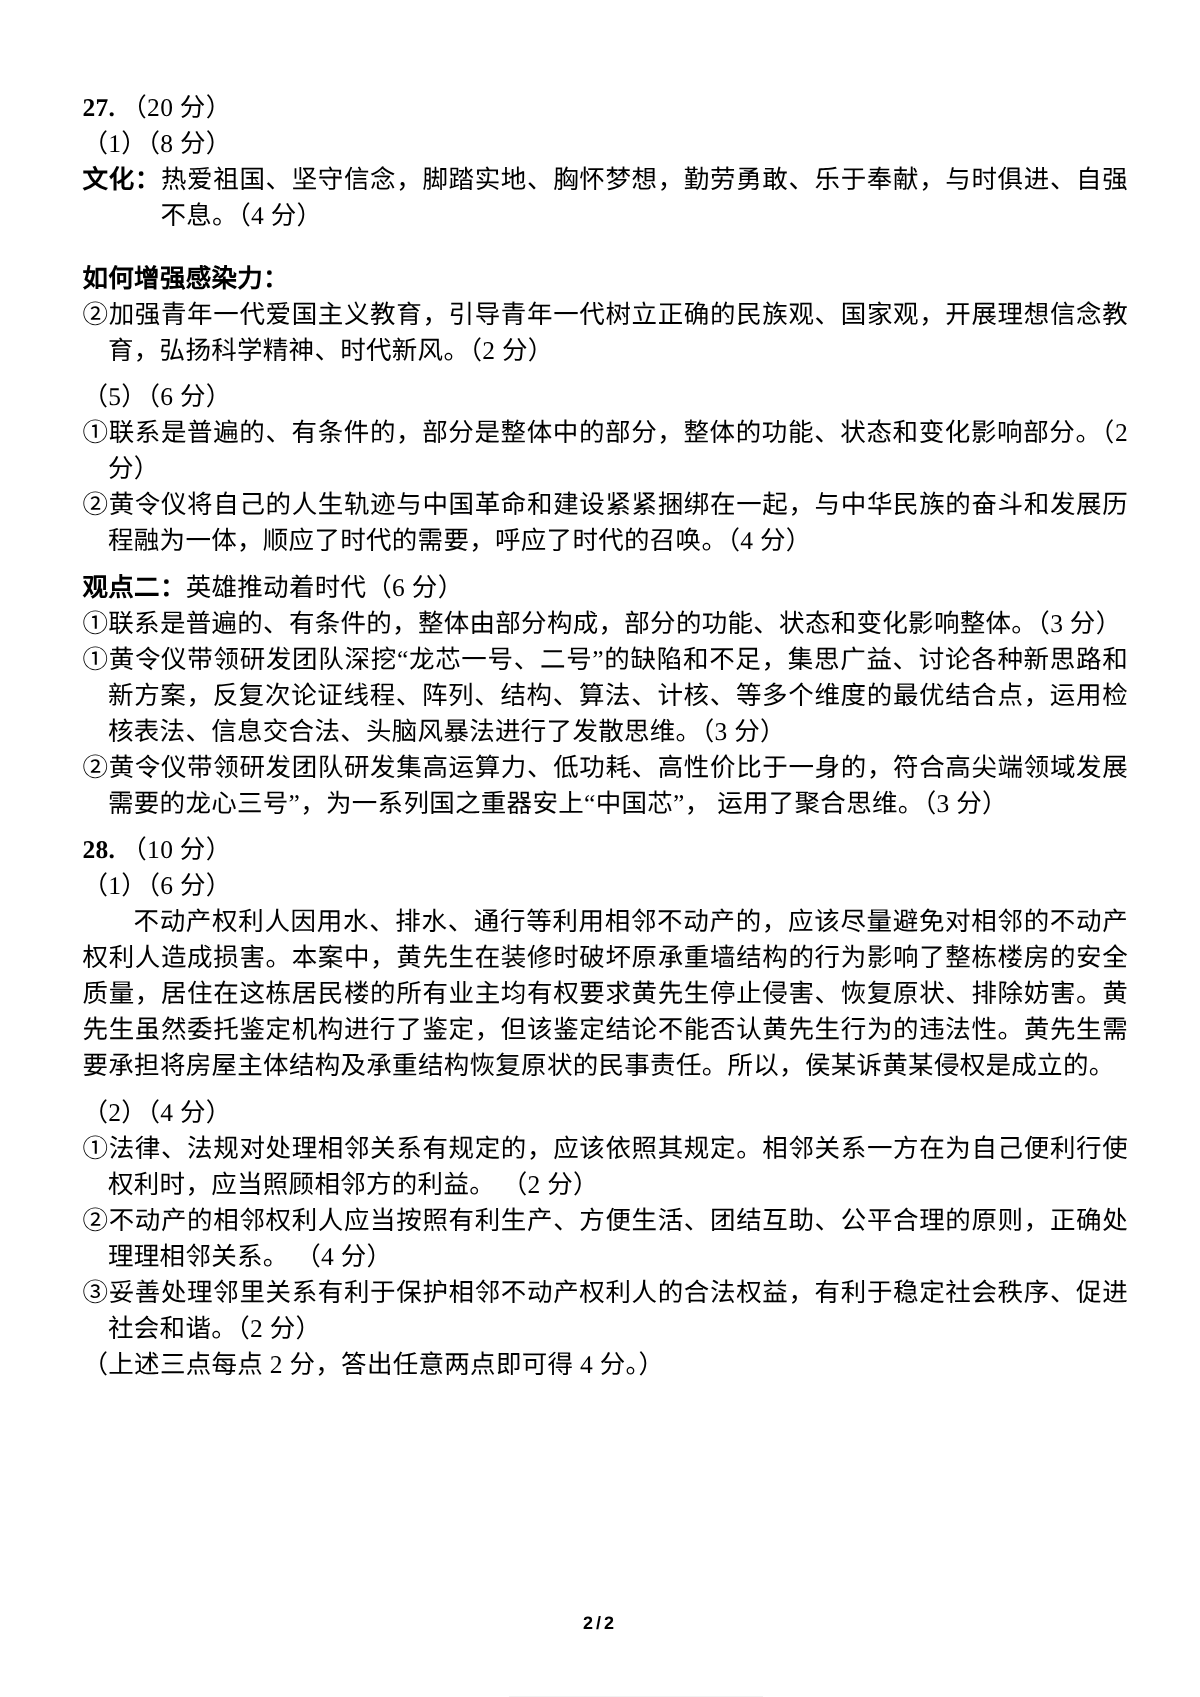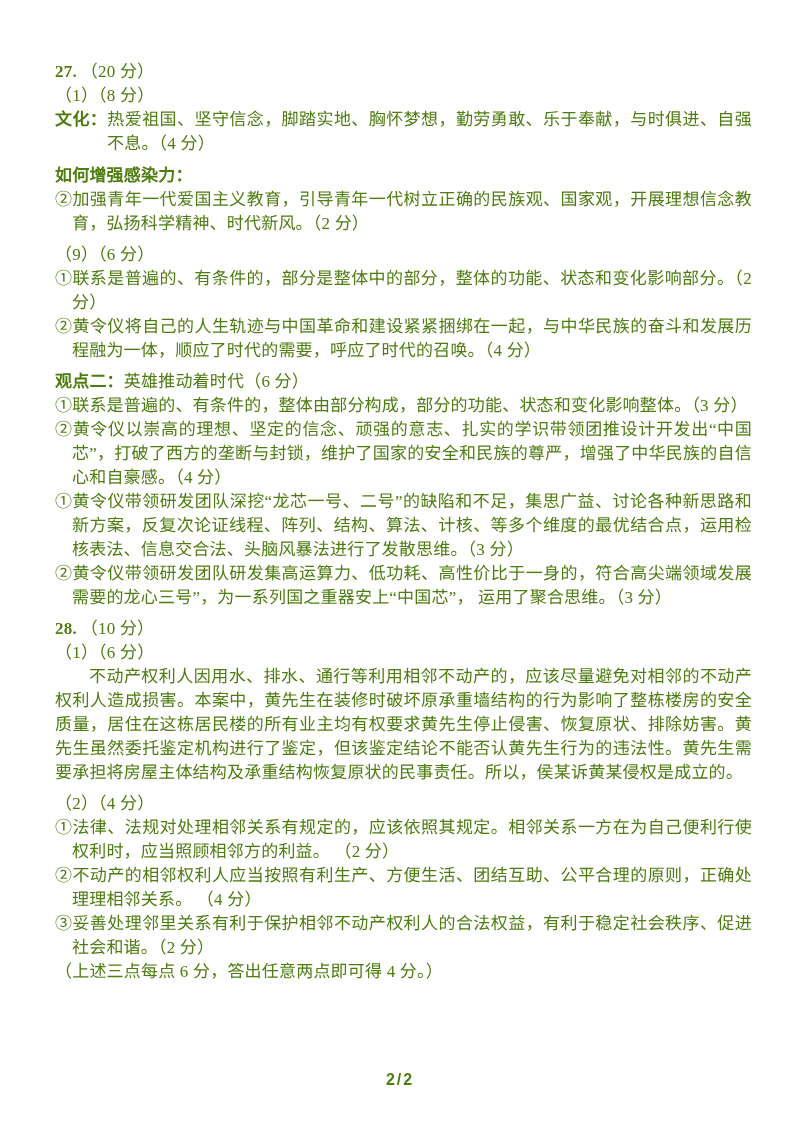--- a/index.html
+++ b/index.html
@@ -1,86 +1,85 @@
 <!DOCTYPE html>
 <html lang="zh-CN"><head>
 <meta charset="utf-8">
 <style>
   html, body { margin: 0; padding: 0; background: #e8e8e8; }
   .page {
     width: 800px;
     height: 1131px;
     margin: 0 auto;
     background: #ffffff;
-    color: #4d7c0f;
+    color: #000000;
     font-family: "Liberation Serif", "DejaVu Serif", serif;
     position: relative;
     box-sizing: border-box;
     padding: 60px 48px 0 55px;
     overflow: hidden;
   }
   .line {
     margin: 0;
     font-size: 17px;
     line-height: 24px;
     letter-spacing: 0.2px;
   }
   .j   { text-align: justify; }
   .b   { font-weight: bold; }
   .hang3 { padding-left: 52px; text-indent: -52px; }  
   .hang1 { padding-left: 17px; text-indent: -17px; }  
   .para  { text-indent: 34px; }                        
   .gap    { margin-top: 7px; }
-  .gap-lg { margin-top: 8px; }
+  .gap-lg { margin-top: 18px; }
   .num { padding-right: 4px; }
   .footer {
     position: absolute;
     left: 0; right: 0;
     bottom: 42px;
     text-align: center;
-    font-size: 16px;
+    font-size: 12px;
     font-weight: bold;
     letter-spacing: 2px;
     font-family: "Liberation Sans", sans-serif;
   }
 </style>
 </head>
 <body>
 
 <div class="page">
   <main>
 
     <p class="line"><span class="b num">27.</span><span>（20 分）</span></p>
 
     <p class="line">（1）（8 分）</p>
 
     <p class="line j hang3"><span class="b">文化：</span><span>热爱祖国、坚守信念，脚踏实地、胸怀梦想，勤劳勇敢、乐于奉献，与时俱进、自强不息。（4 分）</span></p>
 
     <p class="line b gap-lg">如何增强感染力：</p>
     <p class="line j hang1">②加强青年一代爱国主义教育，引导青年一代树立正确的民族观、国家观，开展理想信念教育，弘扬科学精神、时代新风。（2 分）</p>
 
-    <p class="line gap">（9）（6 分）</p>
+    <p class="line gap">（5）（6 分）</p>
 
     <p class="line j hang1">①联系是普遍的、有条件的，部分是整体中的部分，整体的功能、状态和变化影响部分。（2 分）</p>
     <p class="line j hang1">②黄令仪将自己的人生轨迹与中国革命和建设紧紧捆绑在一起，与中华民族的奋斗和发展历程融为一体，顺应了时代的需要，呼应了时代的召唤。（4 分）</p>
 
     <p class="line gap"><span class="b">观点二：</span><span>英雄推动着时代（6 分）</span></p>
     <p class="line j hang1">①联系是普遍的、有条件的，整体由部分构成，部分的功能、状态和变化影响整体。（3 分）</p>
-    <p class="line j hang1">②黄令仪以崇高的理想、坚定的信念、顽强的意志、扎实的学识带领团推设计开发出“中国芯”，打破了西方的垄断与封锁，维护了国家的安全和民族的尊严，增强了中华民族的自信心和自豪感。（4 分）</p>
 
     <p class="line j hang1">①黄令仪带领研发团队深挖“龙芯一号、二号”的缺陷和不足，集思广益、讨论各种新思路和新方案，反复次论证线程、阵列、结构、算法、计核、等多个维度的最优结合点，运用检核表法、信息交合法、头脑风暴法进行了发散思维。（3 分）</p>
     <p class="line j hang1">②黄令仪带领研发团队研发集高运算力、低功耗、高性价比于一身的，符合高尖端领域发展需要的龙心三号”，为一系列国之重器安上“中国芯”，  运用了聚合思维。（3 分）</p>
 
     <p class="line gap"><span class="b num">28.</span><span>（10 分）</span></p>
 
     <p class="line">（1）（6 分）</p>
     <p class="line j para">不动产权利人因用水、排水、通行等利用相邻不动产的，应该尽量避免对相邻的不动产权利人造成损害。本案中，黄先生在装修时破坏原承重墙结构的行为影响了整栋楼房的安全质量，居住在这栋居民楼的所有业主均有权要求黄先生停止侵害、恢复原状、排除妨害。黄先生虽然委托鉴定机构进行了鉴定，但该鉴定结论不能否认黄先生行为的违法性。黄先生需要承担将房屋主体结构及承重结构恢复原状的民事责任。所以，侯某诉黄某侵权是成立的。</p>
 
     <p class="line gap">（2）（4 分）</p>
     <p class="line j hang1">①法律、法规对处理相邻关系有规定的，应该依照其规定。相邻关系一方在为自己便利行使权利时，应当照顾相邻方的利益。 （2 分）</p>
     <p class="line j hang1">②不动产的相邻权利人应当按照有利生产、方便生活、团结互助、公平合理的原则，正确处理理相邻关系。 （4 分）</p>
     <p class="line j hang1">③妥善处理邻里关系有利于保护相邻不动产权利人的合法权益，有利于稳定社会秩序、促进社会和谐。（2 分）</p>
-    <p class="line">（上述三点每点 6 分，答出任意两点即可得 4 分。）</p>
+    <p class="line">（上述三点每点 2 分，答出任意两点即可得 4 分。）</p>
 
   </main>
 
   <div class="footer">2/2</div>
 </div>
 
 </body></html>

